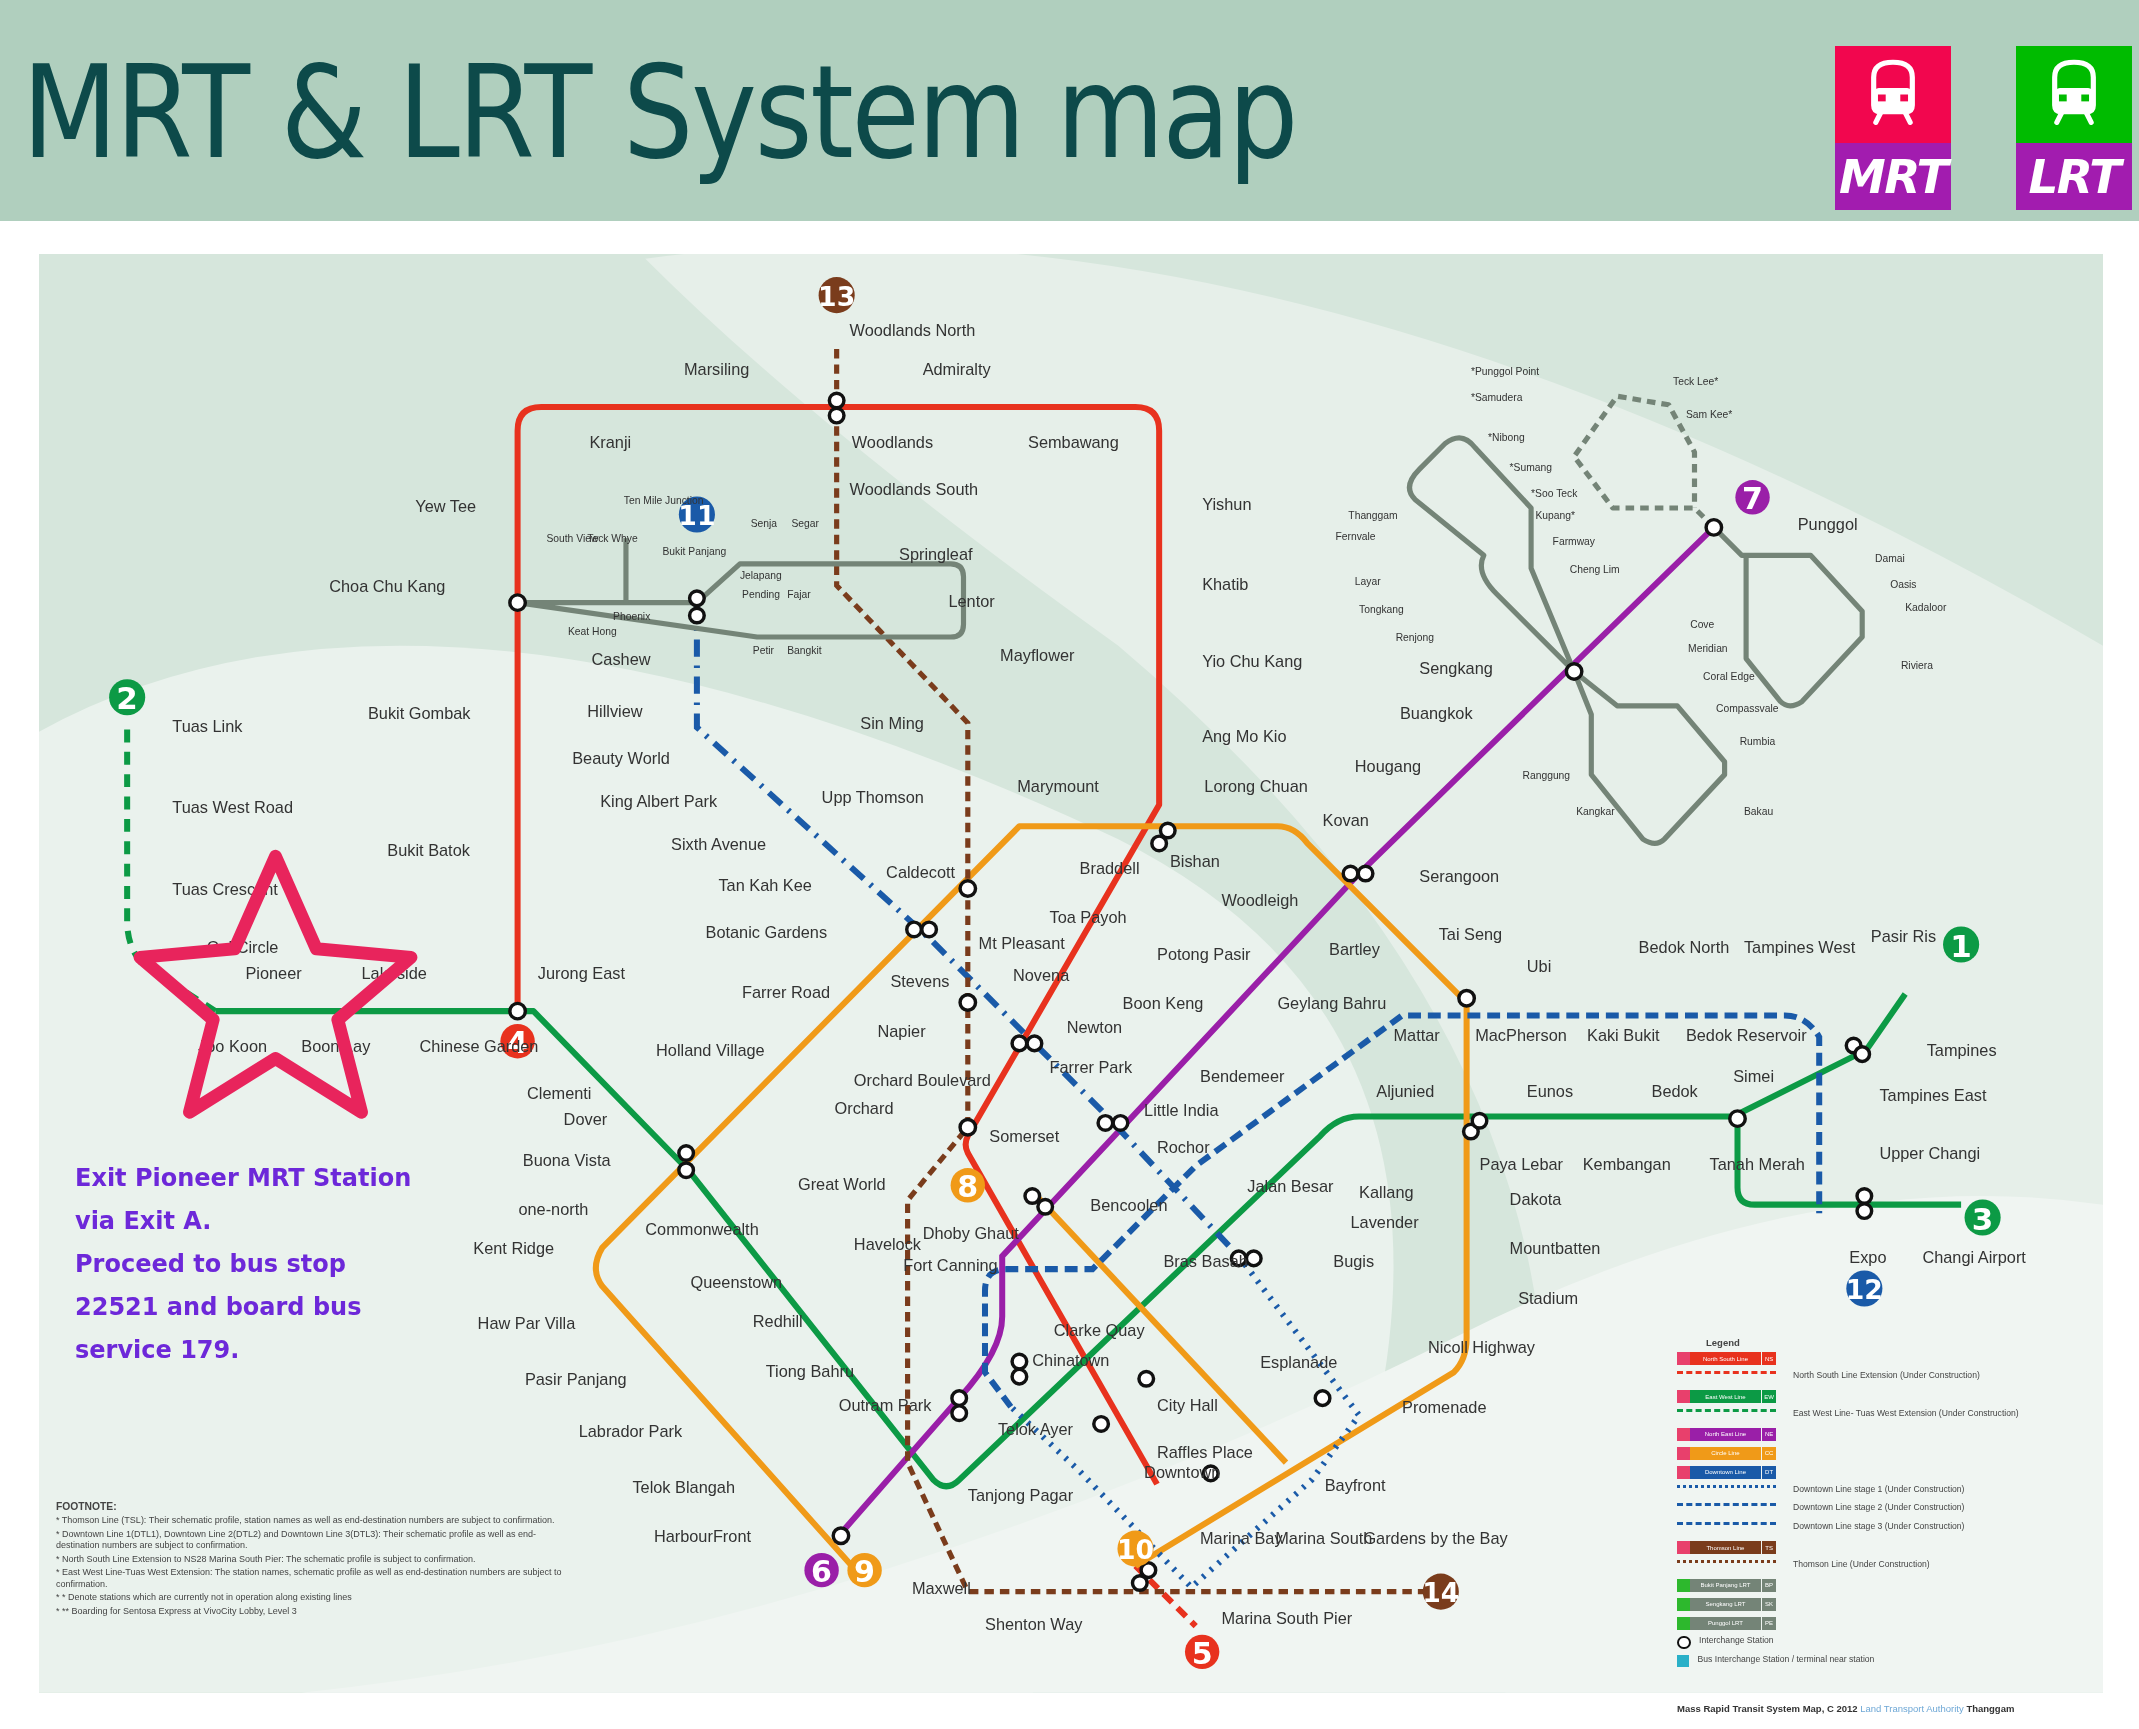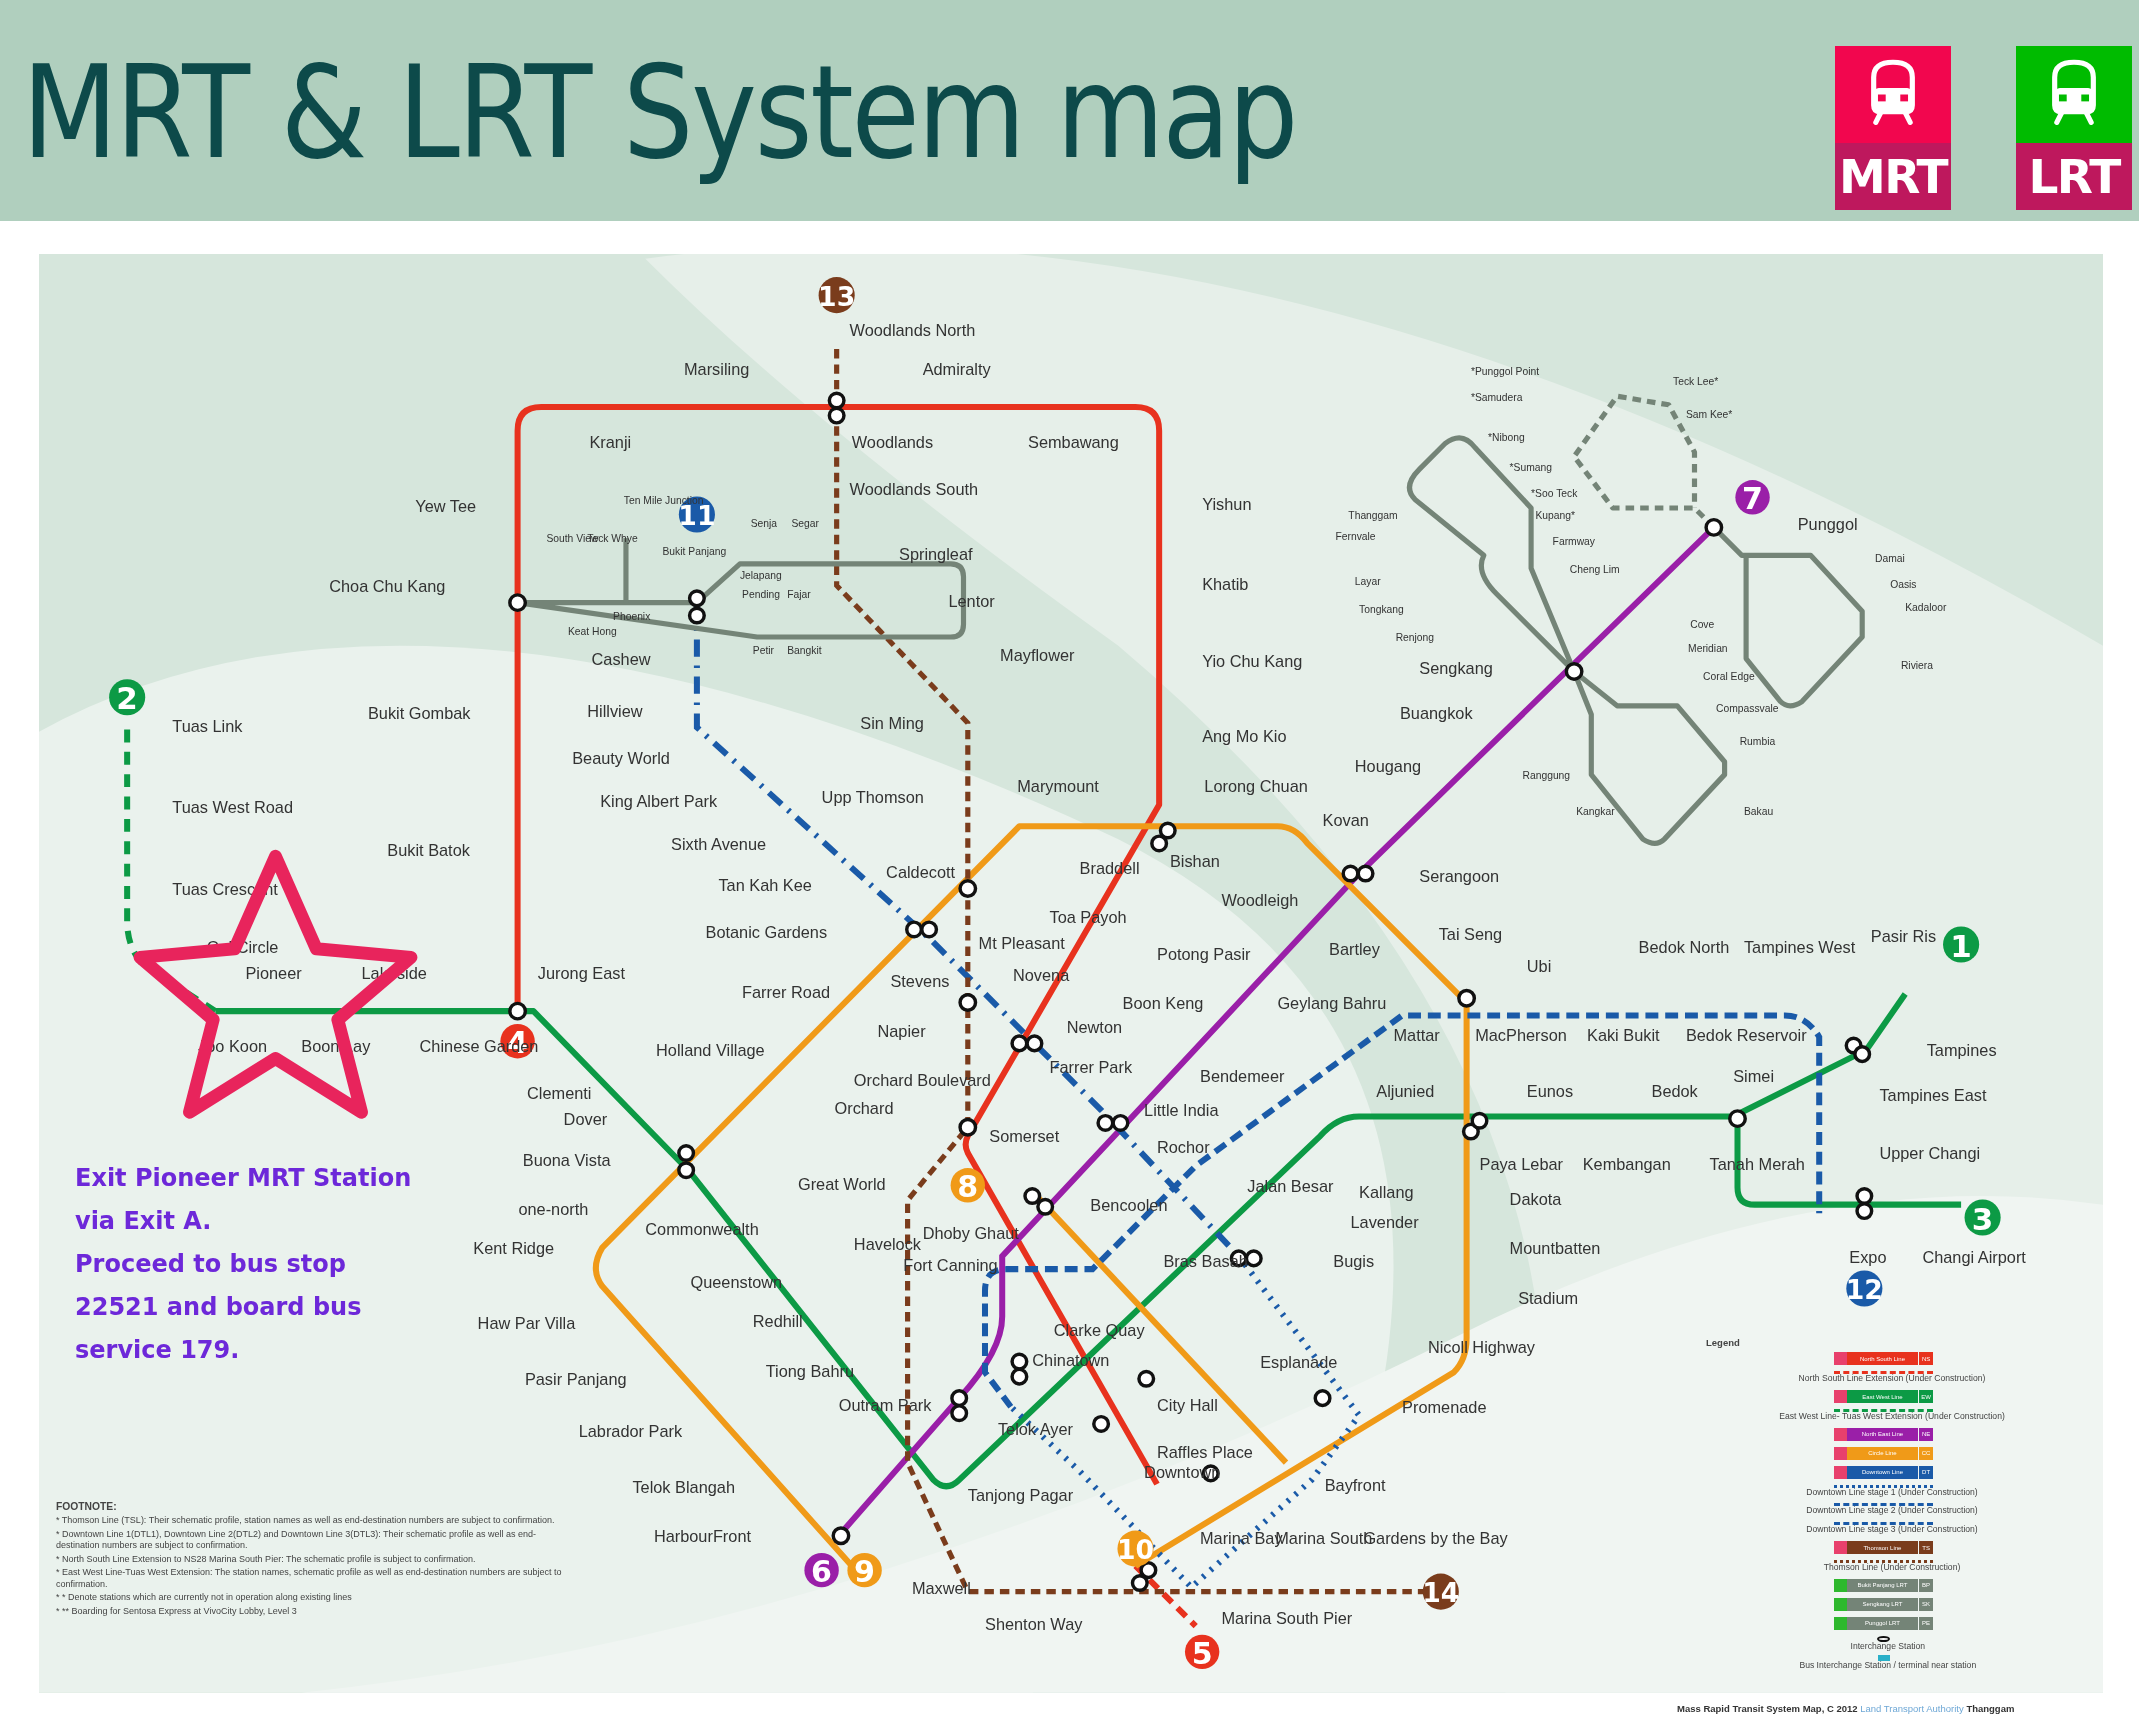--- a/index.html
+++ b/index.html
@@ -1,30 +1,30 @@
 <!DOCTYPE html>
 <html style="font-size:6.9px"><head>
 <meta charset="utf-8">
 <style>
   html, body { margin:0; padding:0; }
   body { width:2140px; height:1730px; background:#ffffff; position:relative; overflow:hidden; font-family:"Liberation Sans", "DejaVu Sans", sans-serif; }
   .header { position:absolute; left:0; top:0; width:2140px; height:221px; background:#b0cfbe; }
   .title { position:absolute; left:22.4px; top:41px; font-family:"DejaVu Sans", sans-serif; font-size:129px; line-height:142px; color:#0d4a4a; letter-spacing:-2.6px; white-space:nowrap; transform:scaleX(0.86); transform-origin:left top; }
   .logo { position:absolute; top:46px; width:116px; height:168px; }
   .logo .top { height:97px; display:flex; align-items:center; justify-content:center; }
-  .logo .bot { height:67px; background:#be185d; color:#ffffff; font-family:"DejaVu Sans", sans-serif; font-weight:bold; font-size:47px; display:flex; align-items:center; justify-content:center; letter-spacing:-1.7px; }
+  .logo .bot { height:67px; background:#a21caf; color:#ffffff; font-family:"DejaVu Sans", sans-serif; font-weight:bold; font-size:47px; display:flex; align-items:center; justify-content:center; letter-spacing:-1.7px;font-style:italic; }
   .map-frame { position:absolute; left:39px; top:254px; width:2064px; height:1439px; background:#d6e6dc; overflow:hidden; }
   svg.map { position:absolute; left:0; top:0; }
   .annot { position:absolute; left:75px; top:1157px; width:473px; font-family:"DejaVu Sans", sans-serif; font-weight:bold; font-size:24px; line-height:43px; color:#6d28d9; }
   .footnote { position:absolute; left:56px; top:1501px; width:516px; font-size:9px; color:#444; line-height:11.2px; }
   .footnote .fh { font-weight:bold; font-size:10.3px; }
   .footnote p { margin:0 0 2.6px 0; }
   .legend { position:absolute; left:1677px; top:1337px; width:413px; font-size:7.7px; color:#444; }
   .legend .lt { font-weight:bold; font-size:9.5px; margin-bottom:4.3px;padding-left:29px; }
-  .leg-row { display:flex; align-items:center; height:15.5px; margin-bottom:3.4px;flex-direction:column; }
+  .leg-row { display:flex; height:15.5px; margin-bottom:3.4px; }
   .leg-bar { width:99px; height:13px; display:flex; }
   .leg-bar .ic { width:13px; background:#e8406c; }
   .leg-bar .nm { flex:1; color:#fff; font-size:6px; display:flex; align-items:center; justify-content:center; }
   .leg-bar .cd { width:13.8px; margin-left:1.3px; color:#fff; font-size:6px; display:flex; align-items:center; justify-content:center; }
   .leg-dash { width:99px; height:0; border-top:3.4px dashed; }
   .leg-txt { margin-left:17px; font-size:8.6px; line-height:9.5px; }
   .copyright { position:absolute; left:1677px; top:1703px; font-size:9.5px; font-weight:bold; color:#333; white-space:nowrap; }
   .copyright .lta { color:#6fa8d6; font-weight:normal; }
   .st { font-family:"Liberation Sans", sans-serif; fill:#333; }
 </style>

